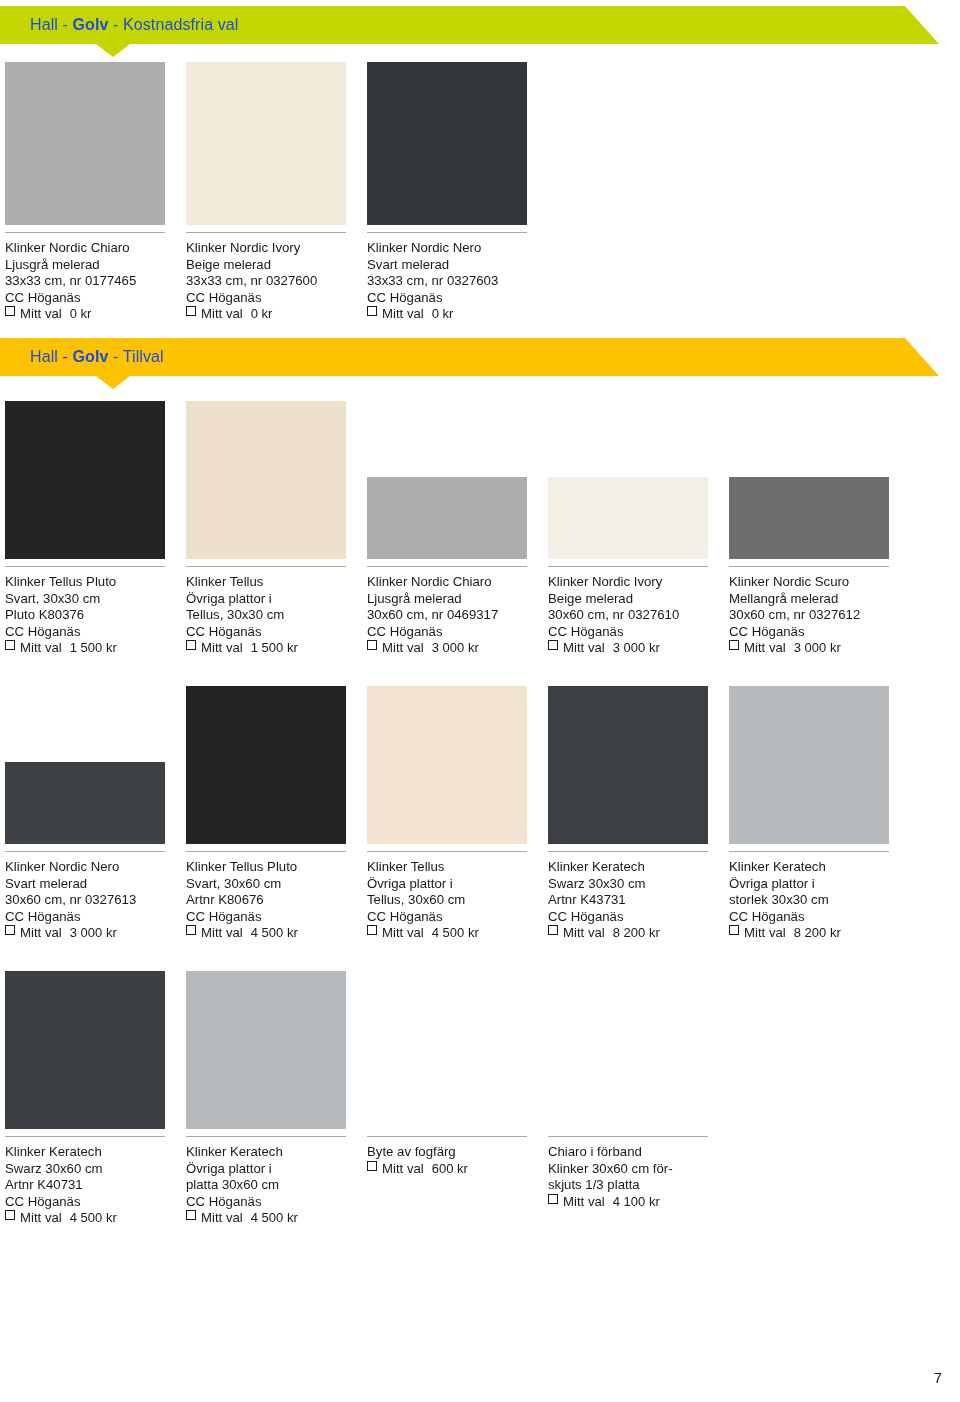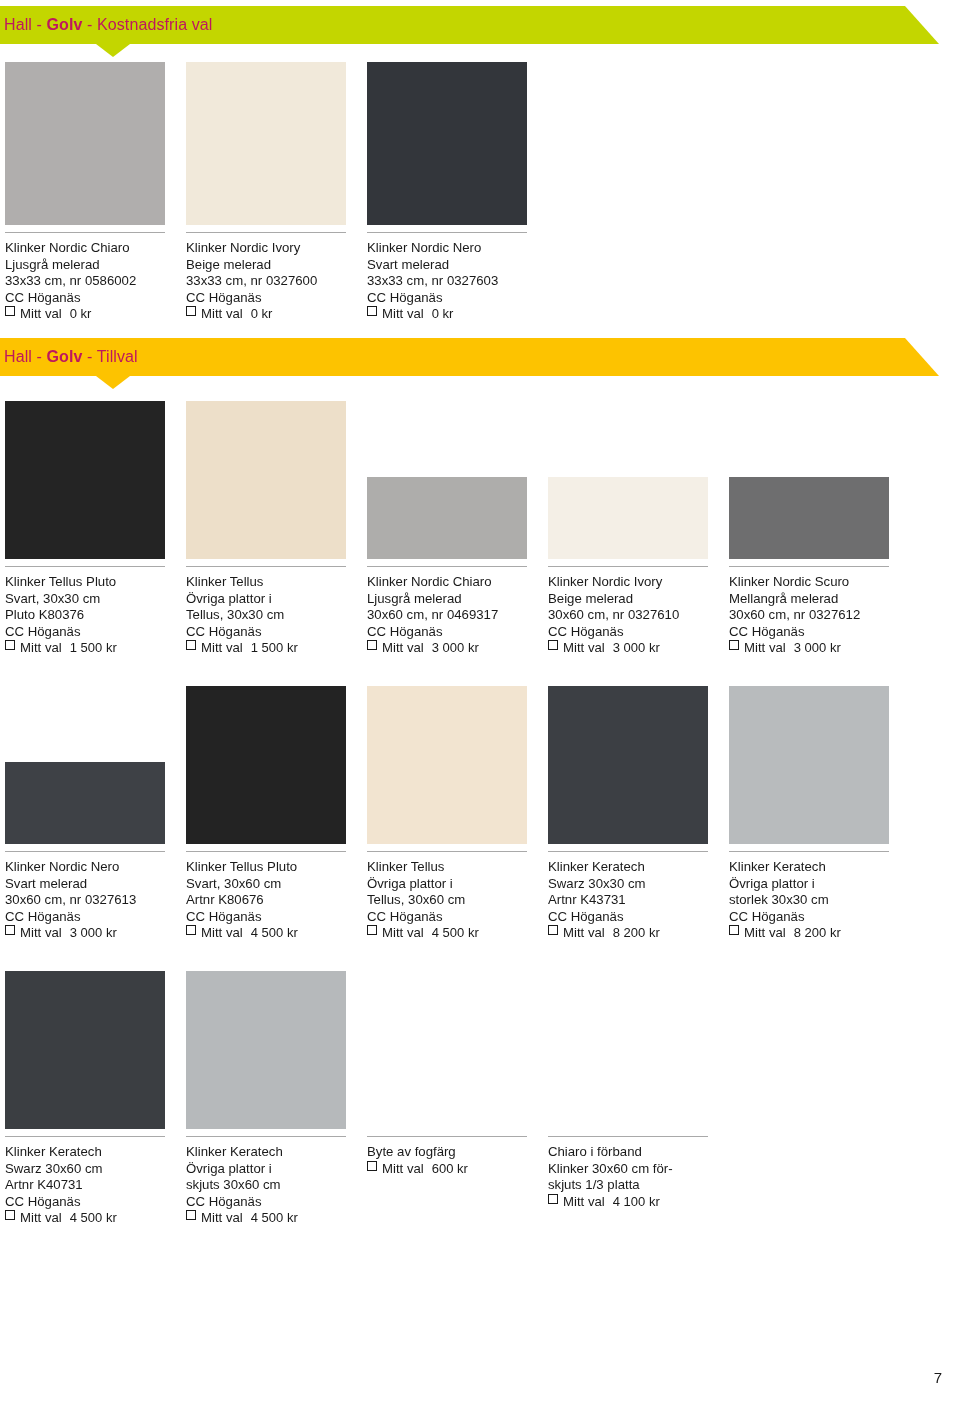--- a/index.html
+++ b/index.html
@@ -14,24 +14,24 @@
   .page { position: relative; width: 960px; height: 1402px; }
 
   
   .banner {
     position: absolute;
     left: 0;
     height: 38px;
     width: 905px;
     display: flex;
     align-items: center;
-    padding-left: 4px;
+    padding-left: 30px;
     font-size: 16px;
     letter-spacing: .1px;
-    color: #be185d;
+    color: #1d4ed8;
   }
   .banner .strong { font-weight: bold; }
   .banner-notch {
     position: absolute;
     left: 96px;
     width: 0; height: 0;
     border-left: 17px solid transparent;
     border-right: 17px solid transparent;
     border-top-width: 13px;
     border-top-style: solid;
@@ -133,21 +133,21 @@
     <span><span>Hall </span><span>- </span><span class="strong">Golv</span><span> - Tillval</span></span>
   </div>
   <div class="banner-tail" id="tail-2"></div>
   <div class="banner-notch" id="notch-2"></div>
 
   <div id="grid-host">
       <div class="row">
         <div class="cell" style="left: 5px; top: 0px;">
           <div class="swatch tx-a" style="background: rgb(176, 174, 173); width: 160px; height: 163px; position: absolute; left: 0px; top: 62px;"></div>
           <div class="rule" style="top: 232px;"></div>
-          <div class="info" style="top: 240px;"><span class="line">Klinker Nordic Chiaro</span><span class="line">Ljusgrå melerad</span><span class="line">33x33 cm, nr 0586002</span><span class="line">CC Höganäs</span><div class="choice"><span class="checkbox"></span><span class="choice-label">Mitt val</span><span class="choice-price">0 kr</span></div></div>
+          <div class="info" style="top: 240px;"><span class="line">Klinker Nordic Chiaro</span><span class="line">Ljusgrå melerad</span><span class="line">33x33 cm, nr 0177465</span><span class="line">CC Höganäs</span><div class="choice"><span class="checkbox"></span><span class="choice-label">Mitt val</span><span class="choice-price">0 kr</span></div></div>
         </div>
         <div class="cell" style="left: 186px; top: 0px;">
           <div class="swatch tx-a" style="background: rgb(241, 233, 218); width: 160px; height: 163px; position: absolute; left: 0px; top: 62px;"></div>
           <div class="rule" style="top: 232px;"></div>
           <div class="info" style="top: 240px;"><span class="line">Klinker Nordic Ivory</span><span class="line">Beige melerad</span><span class="line">33x33 cm, nr 0327600</span><span class="line">CC Höganäs</span><div class="choice"><span class="checkbox"></span><span class="choice-label">Mitt val</span><span class="choice-price">0 kr</span></div></div>
         </div>
         <div class="cell" style="left: 367px; top: 0px;">
           <div class="swatch tx-a" style="background: rgb(51, 54, 59); width: 160px; height: 163px; position: absolute; left: 0px; top: 62px;"></div>
           <div class="rule" style="top: 232px;"></div>
           <div class="info" style="top: 240px;"><span class="line">Klinker Nordic Nero</span><span class="line">Svart melerad</span><span class="line">33x33 cm, nr 0327603</span><span class="line">CC Höganäs</span><div class="choice"><span class="checkbox"></span><span class="choice-label">Mitt val</span><span class="choice-price">0 kr</span></div></div>
@@ -209,21 +209,21 @@
       </div>
       <div class="row">
         <div class="cell" style="left: 5px; top: 0px;">
           <div class="swatch tx-a" style="background: rgb(59, 62, 66); width: 160px; height: 158px; position: absolute; left: 0px; top: 971px;"></div>
           <div class="rule" style="top: 1136px;"></div>
           <div class="info" style="top: 1144px;"><span class="line">Klinker Keratech</span><span class="line">Swarz 30x60 cm</span><span class="line">Artnr K40731</span><span class="line">CC Höganäs</span><div class="choice"><span class="checkbox"></span><span class="choice-label">Mitt val</span><span class="choice-price">4 500 kr</span></div></div>
         </div>
         <div class="cell" style="left: 186px; top: 0px;">
           <div class="swatch tx-a" style="background: rgb(182, 185, 187); width: 160px; height: 158px; position: absolute; left: 0px; top: 971px;"></div>
           <div class="rule" style="top: 1136px;"></div>
-          <div class="info" style="top: 1144px;"><span class="line">Klinker Keratech</span><span class="line">Övriga plattor i</span><span class="line">skjuts 30x60 cm</span><span class="line">CC Höganäs</span><div class="choice"><span class="checkbox"></span><span class="choice-label">Mitt val</span><span class="choice-price">4 500 kr</span></div></div>
+          <div class="info" style="top: 1144px;"><span class="line">Klinker Keratech</span><span class="line">Övriga plattor i</span><span class="line">platta 30x60 cm</span><span class="line">CC Höganäs</span><div class="choice"><span class="checkbox"></span><span class="choice-label">Mitt val</span><span class="choice-price">4 500 kr</span></div></div>
         </div>
         <div class="cell" style="left: 367px; top: 0px;">
           <div class="rule" style="top: 1136px;"></div>
           <div class="info" style="top: 1144px;"><span class="line">Byte av fogfärg</span><span class="line"></span><span class="line"></span><span class="line"></span><div class="choice"><span class="checkbox"></span><span class="choice-label">Mitt val</span><span class="choice-price">600 kr</span></div></div>
         </div>
         <div class="cell" style="left: 548px; top: 0px;">
           <div class="rule" style="top: 1136px;"></div>
           <div class="info" style="top: 1144px;"><span class="line">Chiaro i förband</span><span class="line">Klinker 30x60 cm för-</span><span class="line">skjuts 1/3  platta</span><span class="line"></span><div class="choice"><span class="checkbox"></span><span class="choice-label">Mitt val</span><span class="choice-price">4 100 kr</span></div></div>
         </div>
       </div>

